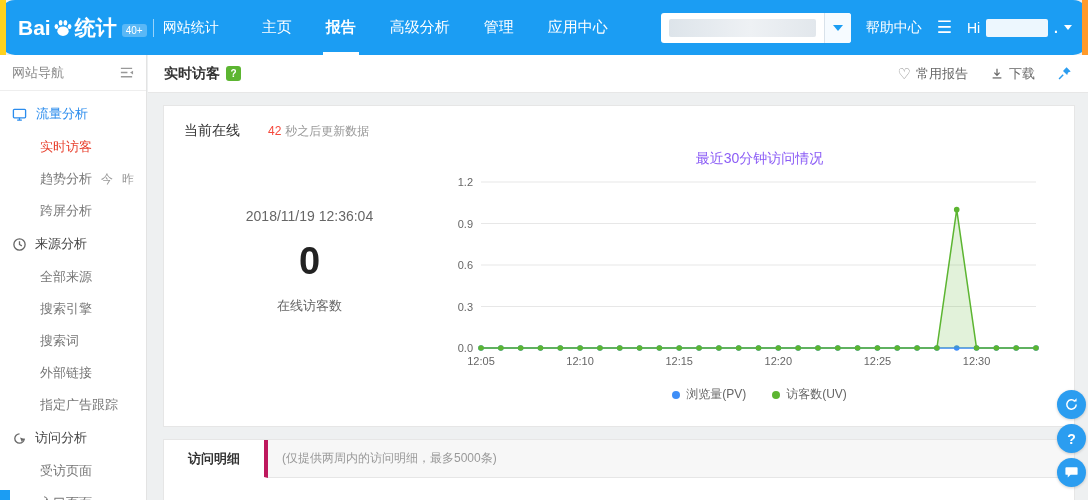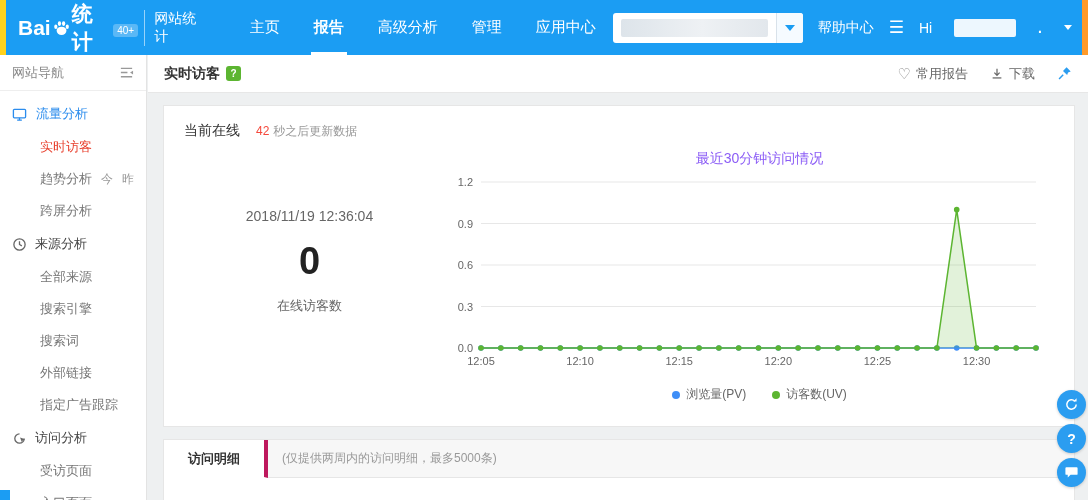--- a/index.html
+++ b/index.html
@@ -1,21 +1,21 @@
 <!DOCTYPE html>
 <html><head>
 <meta charset="utf-8">
 <style>
   * { margin:0; padding:0; box-sizing:border-box; }
   html,body { width:1088px; height:500px; }
   body { font-family:"Liberation Sans","DejaVu Sans",sans-serif; background:#eef0f1; position:relative; overflow:hidden; color:#333; }
   svg { display:block; }
 
   
-  .navbar { position:absolute; left:0; top:0; width:100%; height:55px; background:#1b9df3; display:flex; align-items:center; color:#fff; padding:0 16px 0 18px; z-index:30; }
+  .navbar { position:absolute; left:0; top:0; width:100%; height:55px; background:#1b9df3; display:flex; align-items:center; color:#fff; padding:0 16px 0 18px; z-index:30;border-radius:15px; }
   .edge-strip { position:absolute; top:0; width:6px; height:55px; z-index:40; }
   .edge-strip.left { left:0; background:#ffd21e; }
   .edge-strip.right { right:0; background:#ff9a2a; }
   .corner-blue { position:absolute; left:0; bottom:0; width:10px; height:10px; background:#1b9df3; z-index:40; }
 
   .logo { display:flex; align-items:center; font-weight:bold; font-size:21px; cursor:pointer; }
   .logo .paw { width:22px; height:22px; margin:0 1px; }
   .version-badge { background:rgba(255,255,255,.28); font-size:10px; padding:1px 4px; border-radius:3px; margin:6px 6px 0 5px; font-weight:normal; }
   .product { font-size:14px; padding-left:9px; border-left:1px solid rgba(255,255,255,.55); }
 
@@ -25,21 +25,21 @@
   .nav-item.active::after { content:""; position:absolute; left:14px; right:14px; bottom:0; height:3px; background:#fff; }
 
   .nav-right { margin-left:auto; display:flex; align-items:center; gap:15px; }
   .site-select { width:190px; height:30px; background:#fff; border-radius:3px; display:flex; align-items:center; overflow:hidden; cursor:pointer; }
   .site-select .blur { flex:1; height:18px; margin:0 8px; background:linear-gradient(90deg,#dde4ea,#eef1f4 55%,#e2e7ec); border-radius:2px; }
   .site-select .dd { width:27px; height:100%; border-left:1px solid #d9e2ea; display:flex; align-items:center; justify-content:center; background:#f6fbff; }
   .caret-blue { width:0; height:0; border-left:5px solid transparent; border-right:5px solid transparent; border-top:6px solid #1b9df3; }
   .caret-white { width:0; height:0; border-left:4px solid transparent; border-right:4px solid transparent; border-top:5px solid #fff; }
   .help-link { font-size:14px; cursor:pointer; white-space:nowrap; }
   .burger-icon { font-size:17px; cursor:pointer; }
-  .user { display:flex; align-items:center; gap:22px; font-size:14px; cursor:pointer; }
+  .user { display:flex; align-items:center; gap:6px; font-size:14px; cursor:pointer; }
   .user .blur { width:62px; height:18px; background:rgba(255,255,255,.92); border-radius:2px; }
   .user .dot { font-weight:bold; }
 
   
   .sidebar { position:absolute; left:0; top:55px; bottom:0; width:147px; background:#fff; border-right:1px solid #e3e3e3; z-index:20; }
   .sidebar-head { height:36px; display:flex; align-items:center; justify-content:space-between; padding:2px 12px; color:#888; font-size:13px; border-bottom:1px solid #eee; }
   .collapse-btn { cursor:pointer; display:flex; align-items:center; }
   .menu { padding-top:6px; }
   .menu-section { display:flex; align-items:center; gap:8px; padding:8px 12px; font-size:13px; color:#444; cursor:pointer; white-space:nowrap; }
   .menu-section.current { color:#2b8ced;gap:9px; }
@@ -50,21 +50,21 @@
   
   .main { position:absolute; left:148px; top:55px; right:0; bottom:0; background:#eef0f1; }
   .report-bar { height:38px; background:#fff; border-bottom:1px solid #e7e7e7; display:flex; align-items:center; padding:0 16px; }
   .report-title { font-size:14px; font-weight:bold; color:#333; }
   .help-badge { display:inline-flex; width:15px; height:15px; border-radius:3px; background:#5cb531; color:#fff; font-size:10px; font-weight:bold; align-items:center; justify-content:center; margin-left:6px; cursor:pointer; }
   .report-actions { margin-left:auto; display:flex; align-items:center; gap:22px; color:#666; font-size:13px; }
   .action { display:flex; align-items:center; gap:5px; cursor:pointer; }
   .heart-glyph { font-size:15px; color:#888; }
 
   .card { position:absolute; left:15px; right:13px; top:50px; height:322px; background:#fff; border:1px solid #e6e6e6; padding:16px 20px 10px; }
-  .card-head { display:flex; align-items:center; gap:16px; }
+  .card-head { display:flex; align-items:center; gap:28px; }
   .current-online { font-size:14px; color:#333; }
   .countdown { font-size:12px; color:#999; }
   .countdown b { color:#f5483b; font-weight:normal; margin-right:4px; }
   .card-body { display:flex; margin-top:4px; }
   .stat { width:252px; text-align:center; padding-top:64px; }
   .stat .ts { color:#666; font-size:14px; }
   .stat .num { font-size:38px; font-weight:bold; color:#222; margin:16px 0 14px; }
   .stat .lbl { color:#666; font-size:13px; }
   .chart-wrap { flex:1; }
   .chart-title { text-align:center; font-size:14px; color:#8b5cf6; margin:6px 0 0 30px; }

